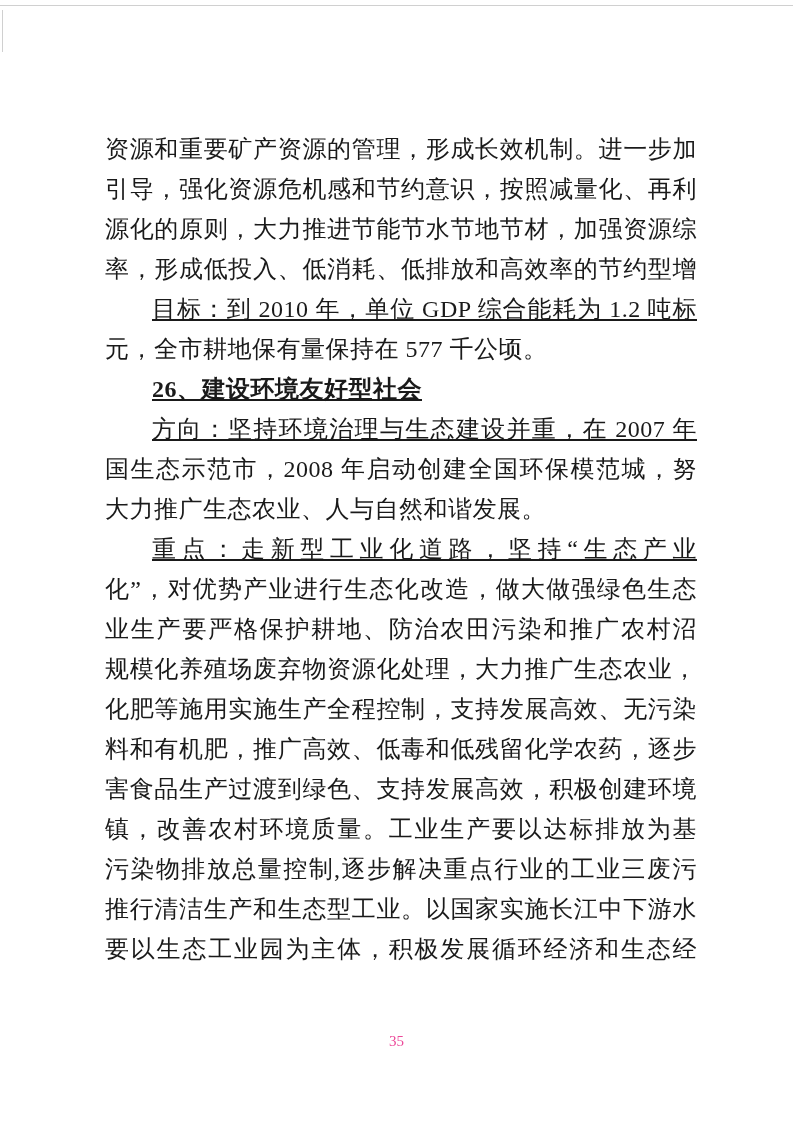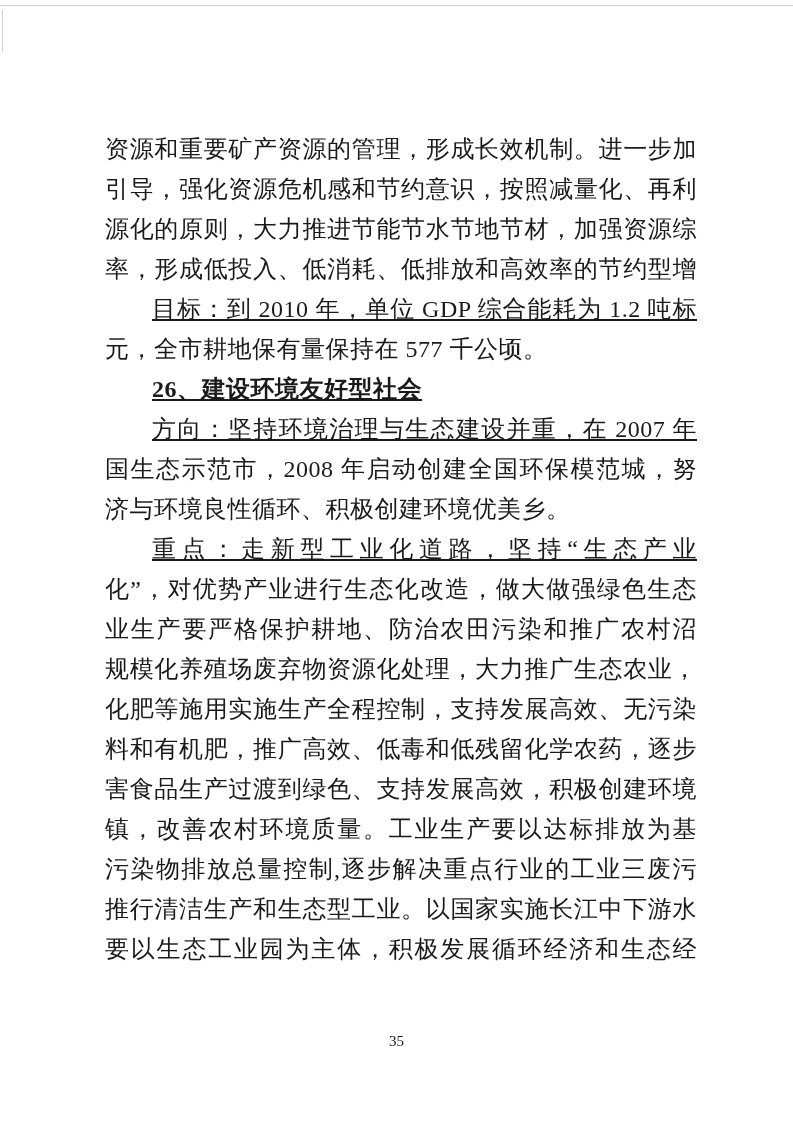--- a/index.html
+++ b/index.html
@@ -59,41 +59,41 @@
   }
   .line.bold {
     font-weight: 700;
   }
   .page-number {
     position: absolute;
     left: 0; top: 1033px;
     width: 793px;
     text-align: center;
     font-size: 15px;
-    color: #0f172a;
+    color: #ec4899;
     font-family: Liberation Serif, serif;
   }
 </style>
 </head>
 <body>
 
 <div class="page">
   <div class="scan-top"></div>
   <div class="scan-left"></div>
   <div class="text-block" id="text-block">
       <div class="line fill">资源和重要矿产资源的管理，形成长效机制。进一步加强政策</div>
       <div class="line fill">引导，强化资源危机感和节约意识，按照减量化、再利用、资</div>
       <div class="line fill">源化的原则，大力推进节能节水节地节材，加强资源综合利用，</div>
       <div class="line fill">率，形成低投入、低消耗、低排放和高效率的节约型增长方式。</div>
       <div class="line fill indent">目标：到 2010 年，单位 GDP 综合能耗为 1.2 吨标准煤/万</div>
       <div class="line">元，全市耕地保有量保持在 577 千公顷。</div>
       <div class="line indent bold">26、建设环境友好型社会</div>
       <div class="line fill indent">方向：坚持环境治理与生态建设并重，在 2007 年建成全</div>
       <div class="line fill">国生态示范市，2008 年启动创建全国环保模范城，努力实现经</div>
-      <div class="line">济与环境良性循环、积极创建环境优美乡。</div>
+      <div class="line">大力推广生态农业、人与自然和谐发展。</div>
       <div class="line fill indent">重点：走新型工业化道路，坚持“生态产业化”和“产业生态</div>
       <div class="line fill">化”，对优势产业进行生态化改造，做大做强绿色生态品牌。农</div>
       <div class="line fill">业生产要严格保护耕地、防治农田污染和推广农村沼气，加快</div>
       <div class="line fill">规模化养殖场废弃物资源化处理，大力推广生态农业，对农药、</div>
       <div class="line fill">化肥等施用实施生产全程控制，支持发展高效、无污染绿色肥</div>
       <div class="line fill">料和有机肥，推广高效、低毒和低残留化学农药，逐步由无公</div>
       <div class="line fill">害食品生产过渡到绿色、支持发展高效，积极创建环境优美乡</div>
       <div class="line fill">镇，改善农村环境质量。工业生产要以达标排放为基础，实施</div>
       <div class="line fill">污染物排放总量控制,逐步解决重点行业的工业三废污染问题，</div>
       <div class="line fill">推行清洁生产和生态型工业。以国家实施长江中下游水污染防</div>

